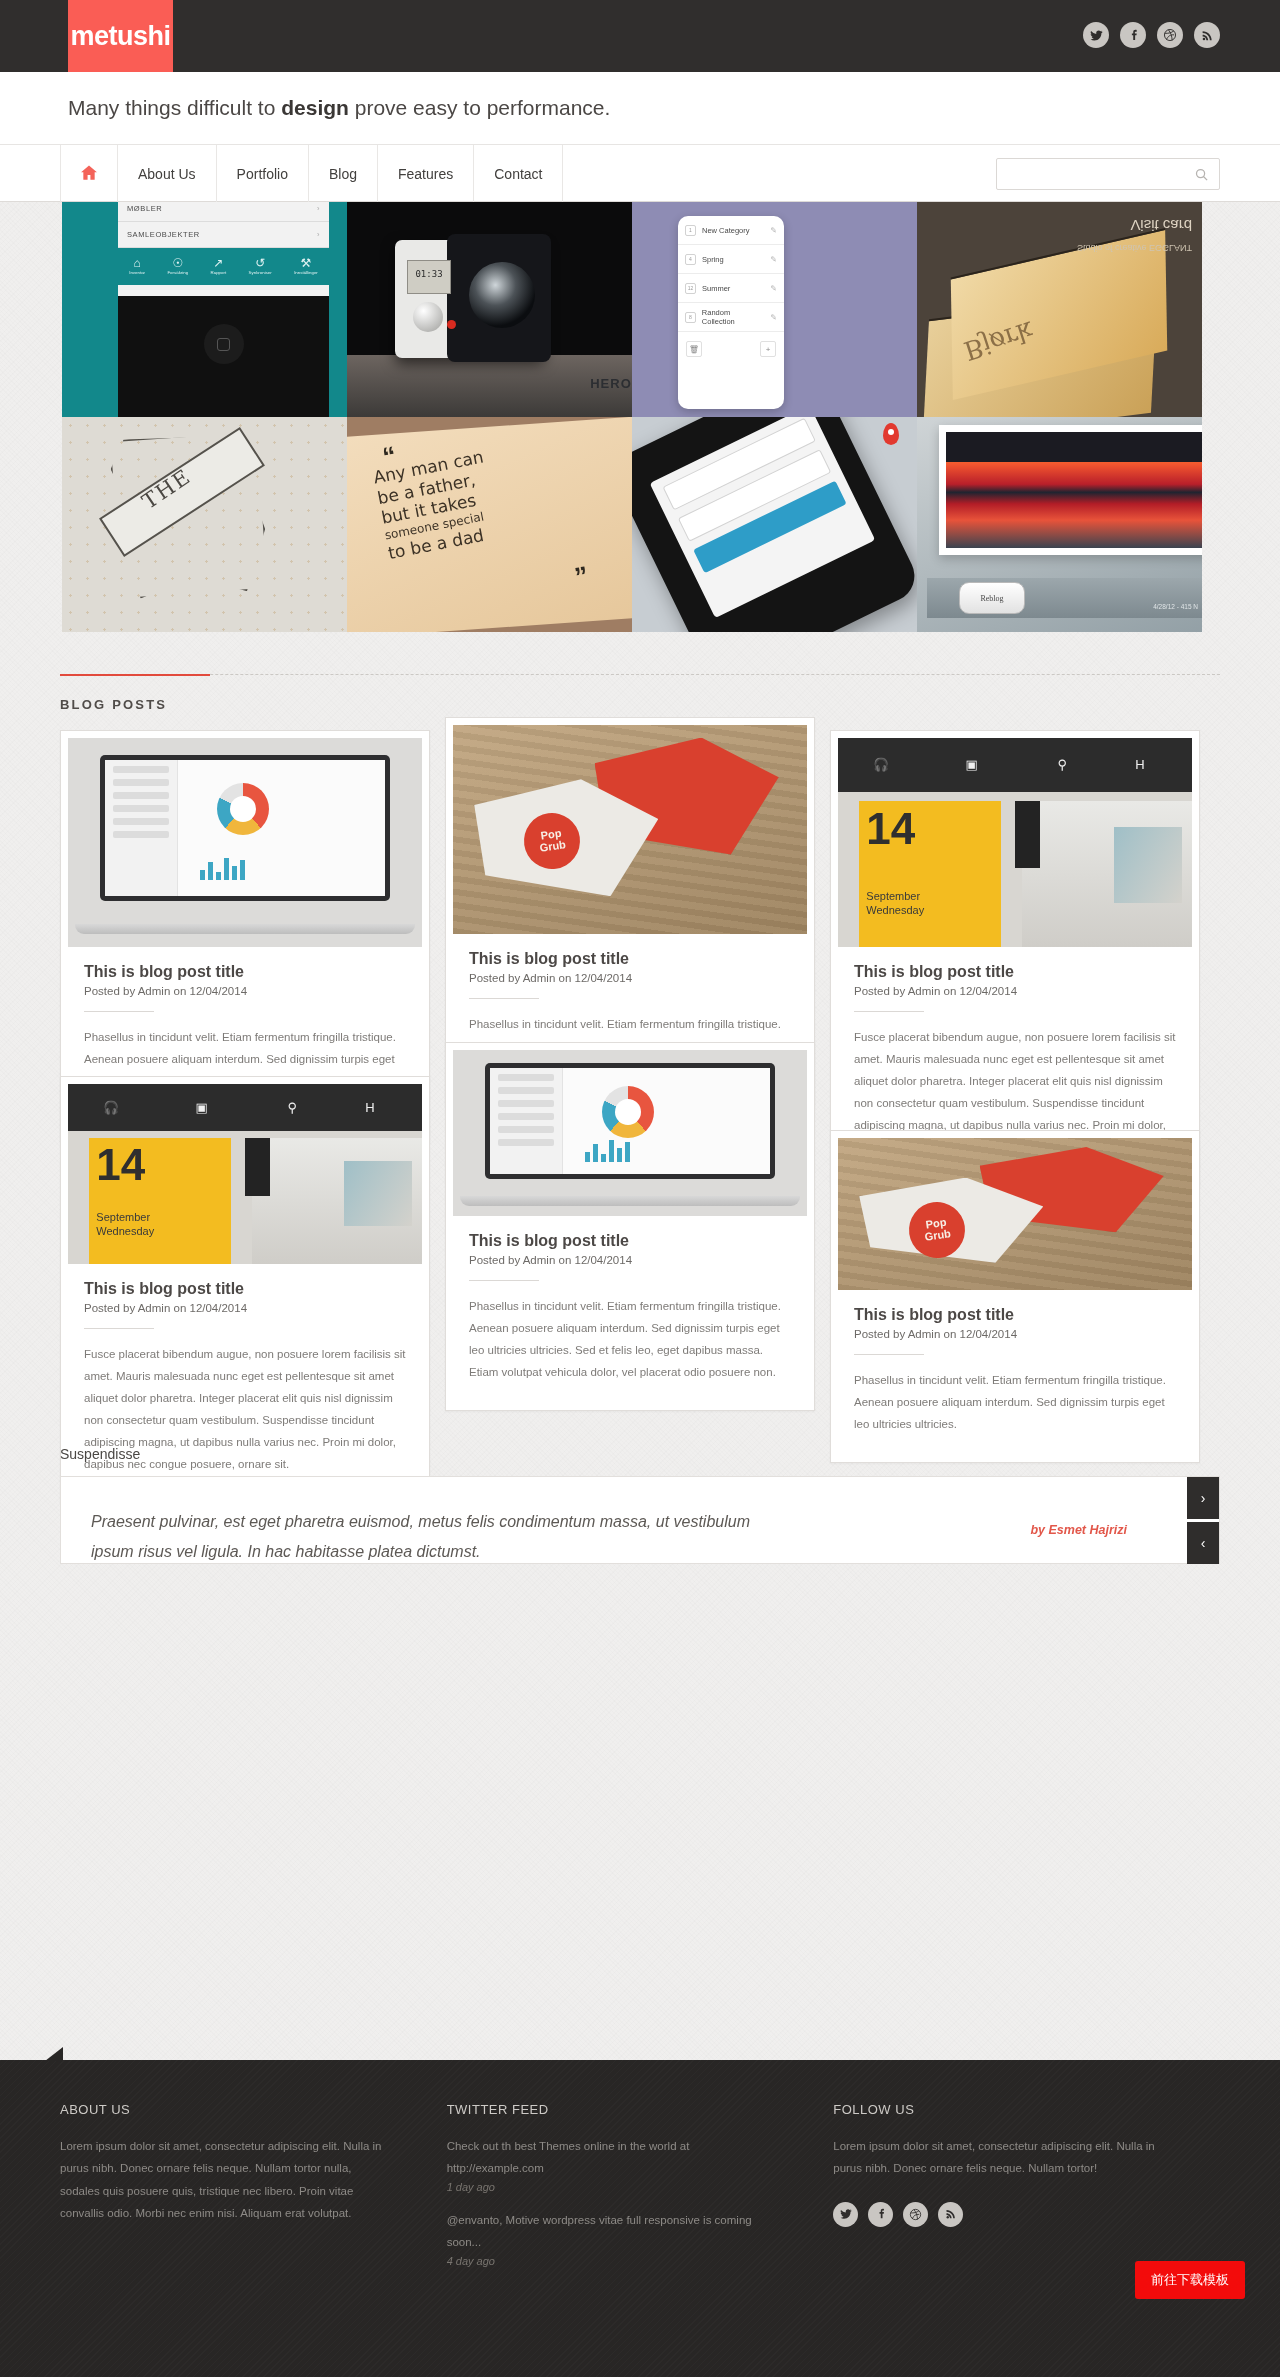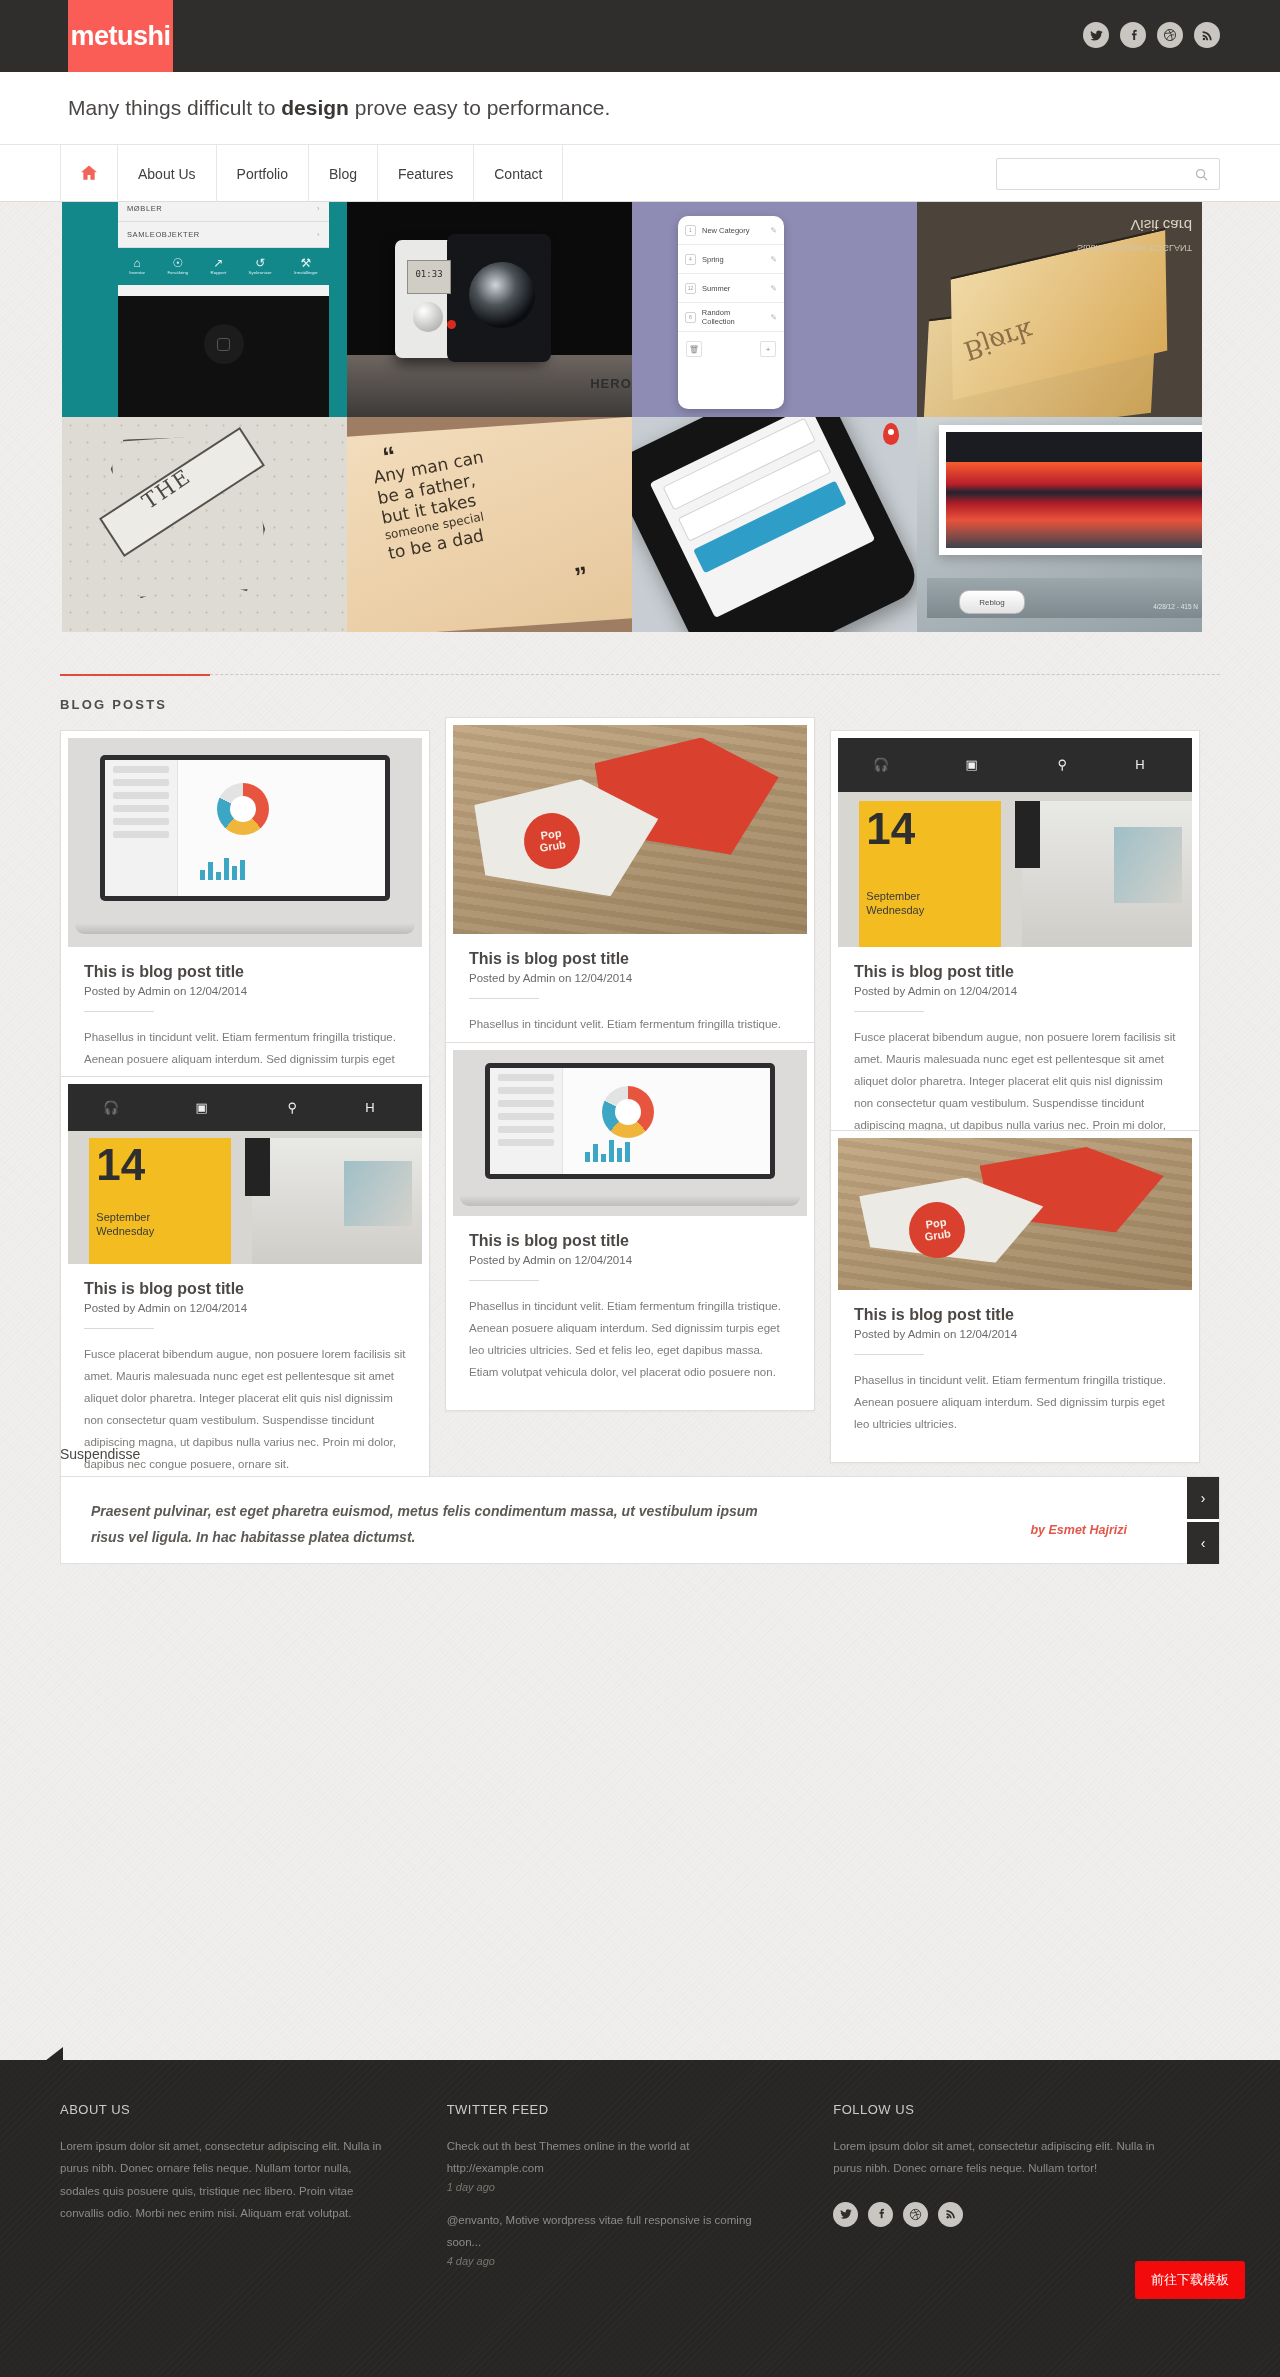--- a/index.html
+++ b/index.html
@@ -258,23 +258,23 @@
   
   .t8 { background: linear-gradient(160deg,#cfd4d6,#93a0a6); }
   .t8 .frame { position:absolute; left:22px; top:8px; right:-10px; height:130px;
                background:#fff; padding:7px; box-shadow:0 4px 10px rgba(0,0,0,.2); }
   .t8 .pic { width:100%; height:100%;
              background:
                linear-gradient(#1b1b22 0 26%, transparent 26%),
                linear-gradient(180deg,#f8cf2c 0%, #f2552f 28%, #b81f2a 45%, #1f2430 52%, #b31d27 62%, #e8533a 76%, #3b4450 100%); }
   .t8 .bar { position:absolute; left:10px; right:0; bottom:14px; height:40px;
              background: linear-gradient(#9ca7ac,#7d898f); }
-  .t8 .reblog { position:absolute; left:42px; bottom:18px; width:66px; height:24px; border-radius:10px;
+  .t8 .reblog { position:absolute; left:42px; bottom:18px; width:66px; height:32px; border-radius:10px;
                 background:linear-gradient(#fff,#e2e2e2); border:1px solid #b9b9b9;
-                font-family:Liberation Sans, sans-serif; font-size:8px; color:#4a4a4a;
+                font-family:Liberation Serif, serif; font-size:8px; color:#4a4a4a;
                 display:flex; align-items:center; justify-content:center; }
   .t8 .meta { position:absolute; right:4px; bottom:22px; font-size:6.5px; color:#dfe4e6; }
 
   
   .blog-area { position: relative; height: 700px; }
   .post {
     position: absolute;
     background: #fff;
     border: 1px solid #e0ddda;
     box-shadow: 0 1px 2px rgba(0,0,0,.04);
@@ -329,22 +329,22 @@
   
   .testi-label { font-size: 14px; color: #4a4744; padding-top: 6px; padding-bottom: 14px; }
   .testi-box {
     position: relative;
     background: #fff;
     border: 1px solid #e2dfdc;
     height: 88px;
   }
   .testi-text {
     position: absolute;
-    left: 30px; top: 22px; width: 680px;
-    font-size: 14px; font-style: italic; font-weight: bold;
+    left: 30px; top: 30px; width: 680px;
+    font-size: 16px; font-style: italic; font-weight: normal;
     color: #5d5955; line-height: 1.85;
   }
   .testi-author {
     position: absolute;
     right: 92px; top: 46px;
     font-size: 12.5px; font-style: italic; font-weight: bold;
     color: #e2574a;
   }
   .testi-nav { position: absolute; right: 0; top: 0; width: 32px; }
   .testi-nav div {

